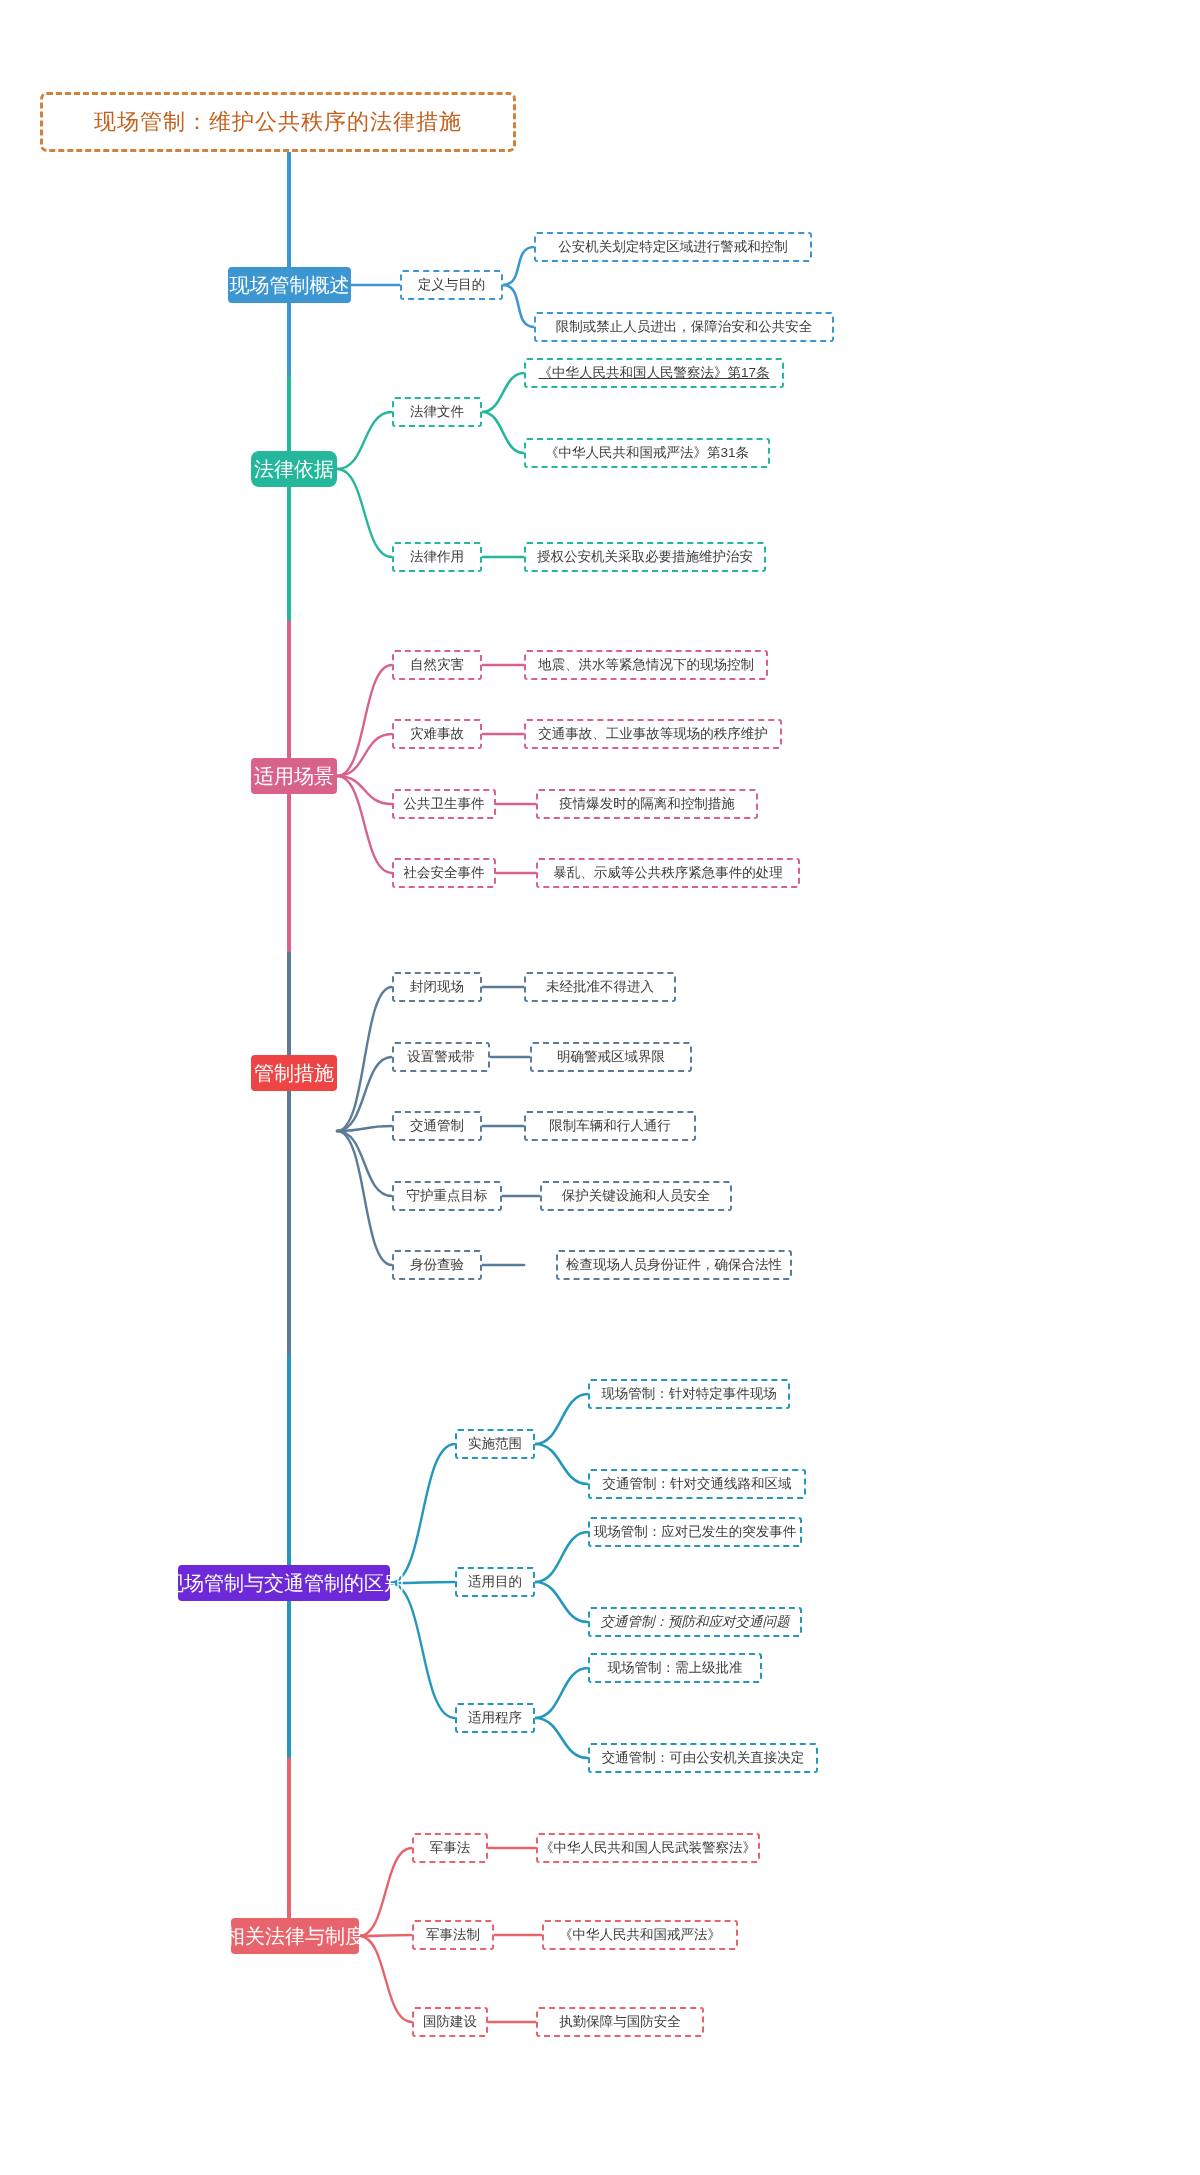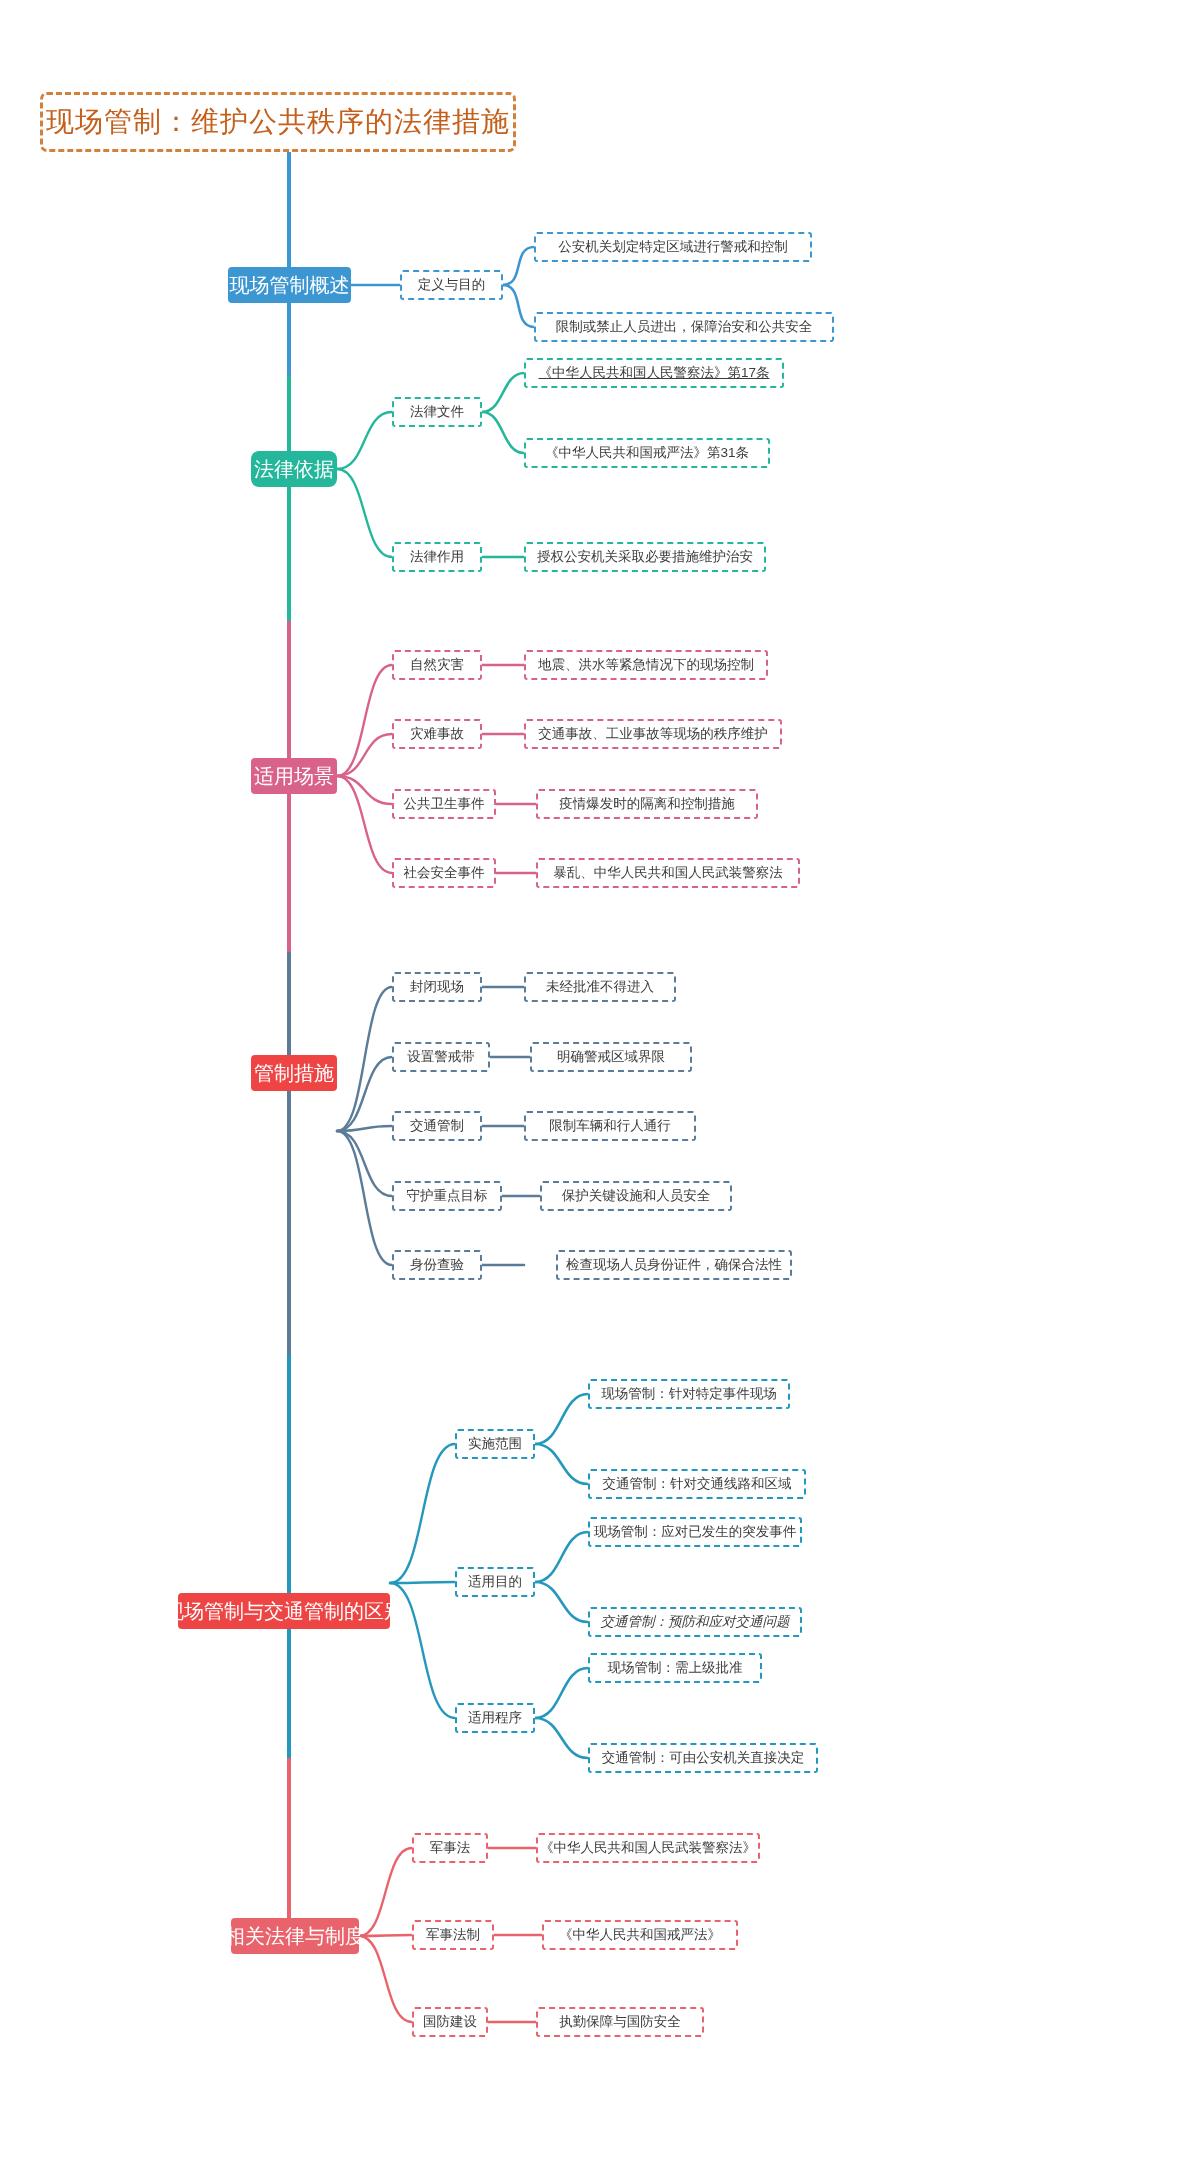--- a/index.html
+++ b/index.html
@@ -10,21 +10,21 @@
   }
   #canvas{position:absolute;left:0;top:0;width:1200px;height:2175px;}
   svg#links{position:absolute;left:0;top:0;width:1200px;height:2175px;pointer-events:none;}
 
   .node{position:absolute;box-sizing:border-box;display:flex;align-items:center;
         justify-content:center;white-space:nowrap;}
 
   
   .root{
     border:3px dashed #D2813B;border-radius:7px;background:#fff;
-    color:#C4601B;font-size:28px;letter-spacing:1px;padding:0 22px;
+    color:#C4601B;font-size:22px;letter-spacing:1px;padding:0 22px;
   }
 
   
   .l1{color:#ffffff;font-size:20px;border-radius:4px;padding:0 14px;}
 
   
   .l2,.l3{background:#ffffff;border:2px dashed #888;color:#3b3b3b;
           font-size:13.5px;border-radius:3px;padding:0 12px;}
 </style>
 </head>
@@ -98,33 +98,33 @@
       <div class="node l2" style="left: 392px; top: 542px; width: 90px; height: 30px; border-color: rgb(37, 183, 155);">法律作用</div>
       <div class="node l3" style="left: 524px; top: 542px; width: 242px; height: 30px; border-color: rgb(37, 183, 155);">授权公安机关采取必要措施维护治安</div>
       <div class="node l1" style="left: 251px; top: 758px; width: 86px; height: 36px; background: rgb(217, 98, 138);">适用场景</div>
       <div class="node l2" style="left: 392px; top: 650px; width: 90px; height: 30px; border-color: rgb(217, 98, 138);">自然灾害</div>
       <div class="node l3" style="left: 524px; top: 650px; width: 244px; height: 30px; border-color: rgb(217, 98, 138);">地震、洪水等紧急情况下的现场控制</div>
       <div class="node l2" style="left: 392px; top: 719px; width: 90px; height: 30px; border-color: rgb(217, 98, 138);">灾难事故</div>
       <div class="node l3" style="left: 524px; top: 719px; width: 258px; height: 30px; border-color: rgb(217, 98, 138);">交通事故、工业事故等现场的秩序维护</div>
       <div class="node l2" style="left: 392px; top: 789px; width: 104px; height: 30px; border-color: rgb(217, 98, 138);">公共卫生事件</div>
       <div class="node l3" style="left: 536px; top: 789px; width: 222px; height: 30px; border-color: rgb(217, 98, 138);">疫情爆发时的隔离和控制措施</div>
       <div class="node l2" style="left: 392px; top: 858px; width: 104px; height: 30px; border-color: rgb(217, 98, 138);">社会安全事件</div>
-      <div class="node l3" style="left: 536px; top: 858px; width: 264px; height: 30px; border-color: rgb(217, 98, 138);">暴乱、中华人民共和国人民武装警察法</div>
+      <div class="node l3" style="left: 536px; top: 858px; width: 264px; height: 30px; border-color: rgb(217, 98, 138);">暴乱、示威等公共秩序紧急事件的处理</div>
       <div class="node l1" style="left: 251px; top: 1055px; width: 86px; height: 36px; background: #ef4444;">管制措施</div>
       <div class="node l2" style="left: 392px; top: 972px; width: 90px; height: 30px; border-color: rgb(91, 124, 153);">封闭现场</div>
       <div class="node l3" style="left: 524px; top: 972px; width: 152px; height: 30px; border-color: rgb(91, 124, 153);">未经批准不得进入</div>
       <div class="node l2" style="left: 392px; top: 1042px; width: 98px; height: 30px; border-color: rgb(91, 124, 153);">设置警戒带</div>
       <div class="node l3" style="left: 530px; top: 1042px; width: 162px; height: 30px; border-color: rgb(91, 124, 153);">明确警戒区域界限</div>
       <div class="node l2" style="left: 392px; top: 1111px; width: 90px; height: 30px; border-color: rgb(91, 124, 153);">交通管制</div>
       <div class="node l3" style="left: 524px; top: 1111px; width: 172px; height: 30px; border-color: rgb(91, 124, 153);">限制车辆和行人通行</div>
       <div class="node l2" style="left: 392px; top: 1181px; width: 110px; height: 30px; border-color: rgb(91, 124, 153);">守护重点目标</div>
       <div class="node l3" style="left: 540px; top: 1181px; width: 192px; height: 30px; border-color: rgb(91, 124, 153);">保护关键设施和人员安全</div>
       <div class="node l2" style="left: 392px; top: 1250px; width: 90px; height: 30px; border-color: rgb(91, 124, 153);">身份查验</div>
       <div class="node l3" style="left: 556px; top: 1250px; width: 236px; height: 30px; border-color: rgb(91, 124, 153);">检查现场人员身份证件，确保合法性</div>
-      <div class="node l1" style="left: 178px; top: 1565px; width: 212px; height: 36px; background: #ef4444; margin-top: 28px;">现场管制与交通管制的区别</div>
+      <div class="node l1" style="left: 178px; top: 1565px; width: 212px; height: 36px; background: #6d28d9;">现场管制与交通管制的区别</div>
       <div class="node l2" style="left: 455px; top: 1429px; width: 80px; height: 30px; border-color: rgb(35, 152, 188); text-align: center;">实施范围</div>
       <div class="node l3" style="left: 588px; top: 1379px; width: 202px; height: 30px; border-color: rgb(35, 152, 188);">现场管制：针对特定事件现场</div>
       <div class="node l3" style="left: 588px; top: 1469px; width: 218px; height: 30px; border-color: rgb(35, 152, 188);">交通管制：针对交通线路和区域</div>
       <div class="node l2" style="left: 455px; top: 1567px; width: 80px; height: 30px; border-color: rgb(35, 152, 188);">适用目的</div>
       <div class="node l3" style="left: 588px; top: 1517px; width: 214px; height: 30px; border-color: rgb(35, 152, 188);">现场管制：应对已发生的突发事件</div>
       <div class="node l3" style="left: 588px; top: 1607px; width: 214px; height: 30px; border-color: rgb(35, 152, 188); font-style: italic;">交通管制：预防和应对交通问题</div>
       <div class="node l2" style="left: 455px; top: 1703px; width: 80px; height: 30px; border-color: rgb(35, 152, 188);">适用程序</div>
       <div class="node l3" style="left: 588px; top: 1653px; width: 174px; height: 30px; border-color: rgb(35, 152, 188);">现场管制：需上级批准</div>
       <div class="node l3" style="left: 588px; top: 1743px; width: 230px; height: 30px; border-color: rgb(35, 152, 188);">交通管制：可由公安机关直接决定</div>
       <div class="node l1" style="left: 231px; top: 1918px; width: 128px; height: 36px; background: rgb(232, 99, 107);">相关法律与制度</div>

